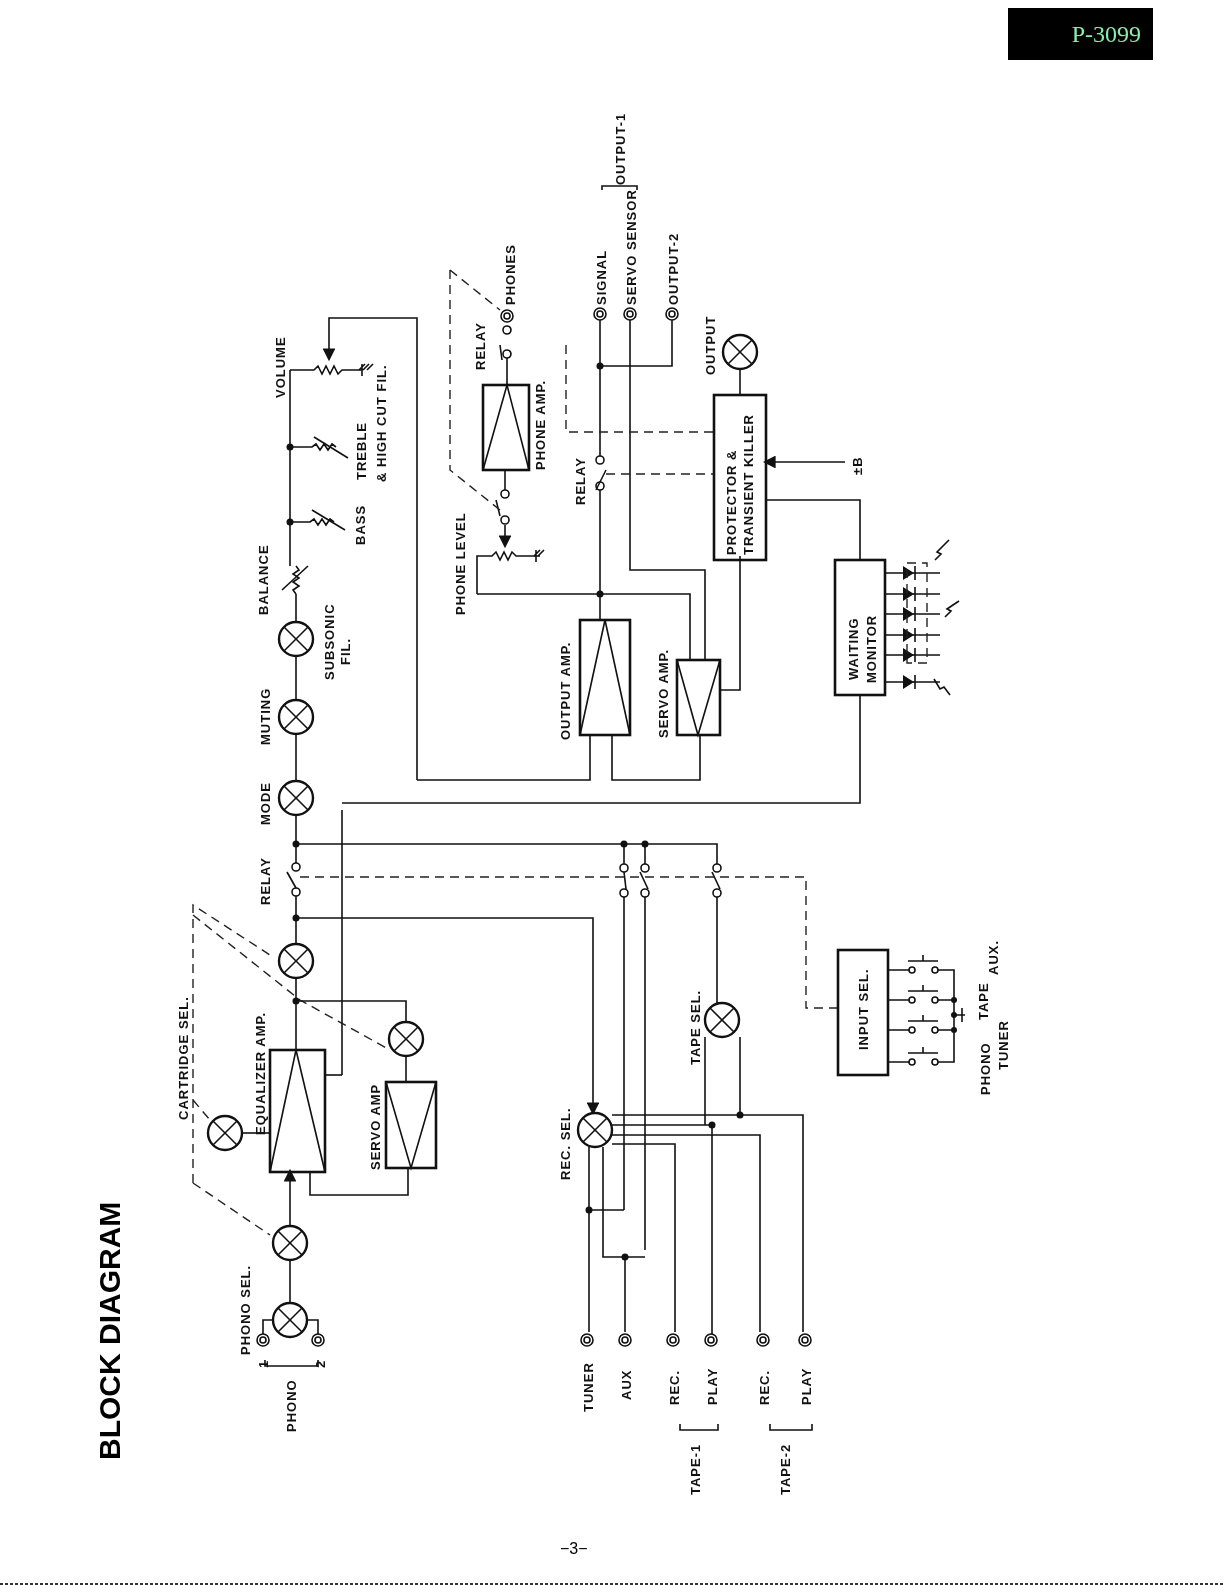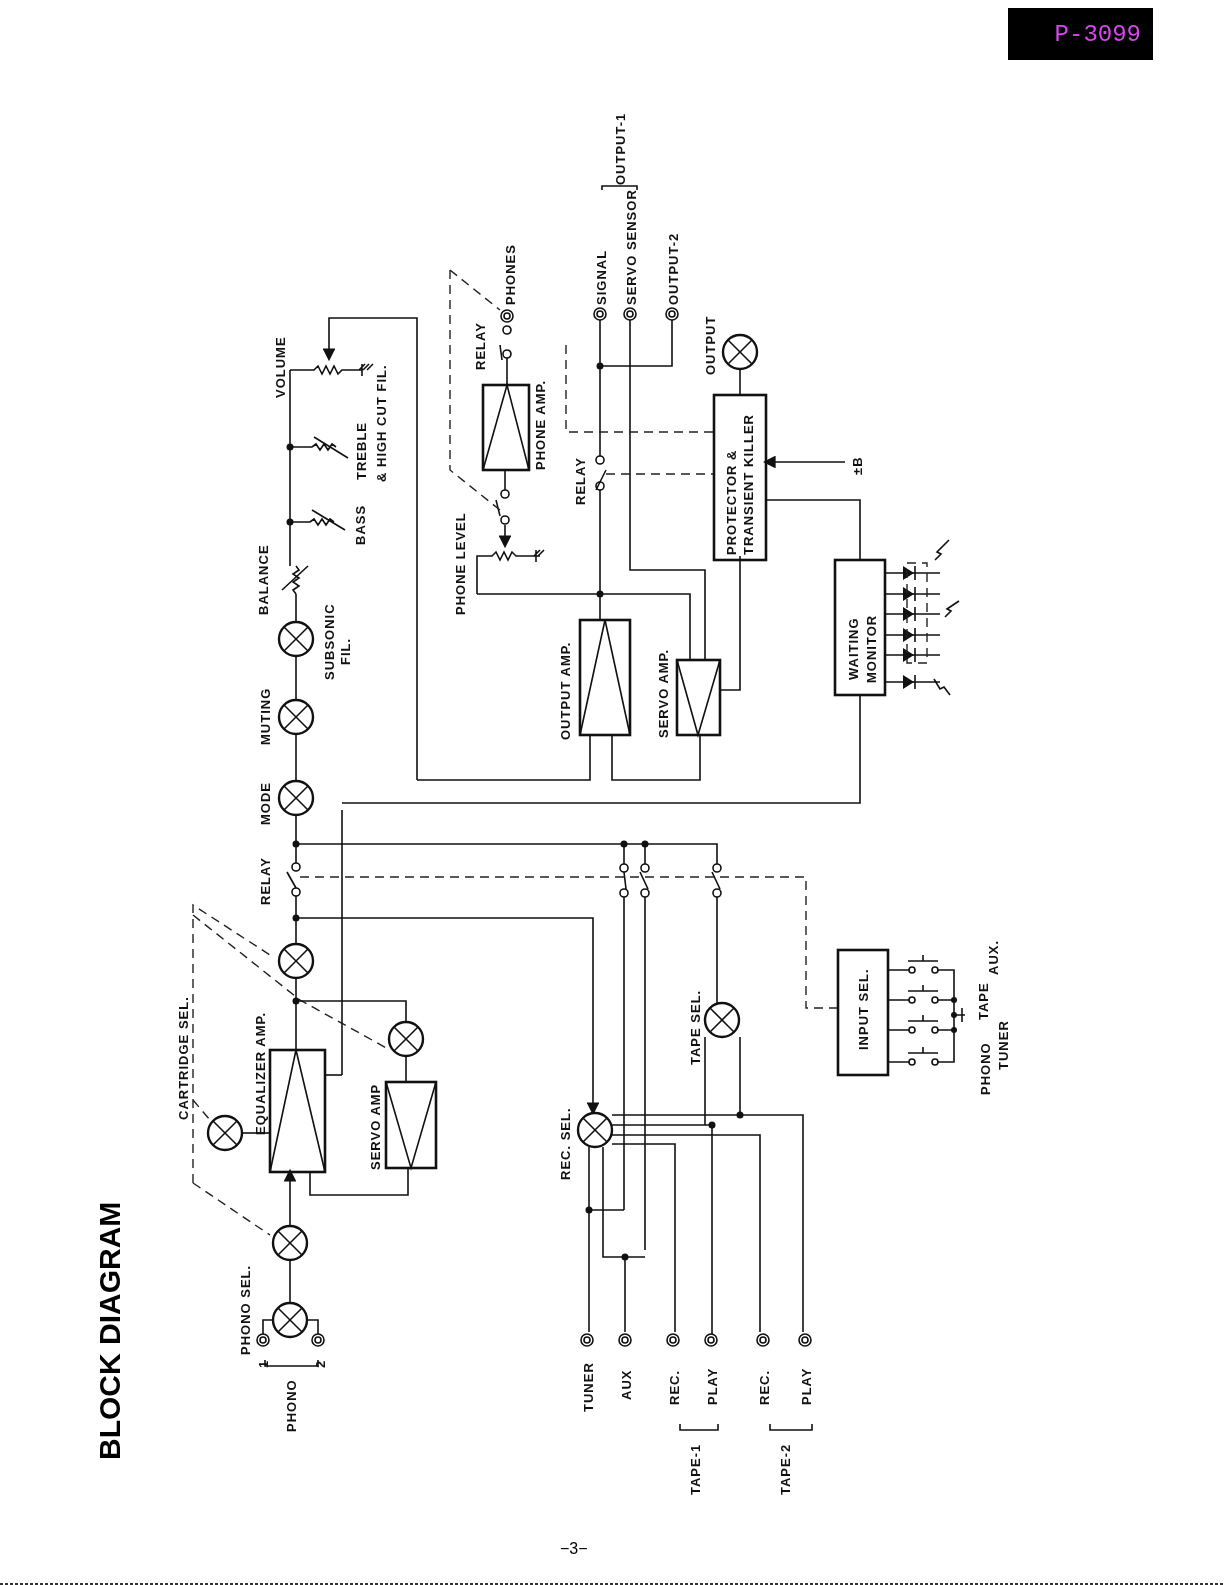--- a/index.html
+++ b/index.html
@@ -6,21 +6,21 @@
   body { width:1225px; height:1585px; position:relative; overflow:hidden; font-family:"Liberation Sans", sans-serif; }
   svg { position:absolute; left:0; top:0; }
   .ln { stroke:#111; stroke-width:1.6; fill:none; }
   .bx { stroke:#111; stroke-width:2.6; fill:none; }
   .ds { stroke:#222; stroke-width:1.4; fill:none; stroke-dasharray:9 6; }
   .cir { stroke:#111; stroke-width:2.4; fill:#fff; }
   .dot { fill:#111; }
   .jk { stroke:#111; stroke-width:1.6; fill:#fff; }
   .lbl { font-family:"Liberation Sans", sans-serif; font-size:13px; font-weight:bold; fill:#111; letter-spacing:1px; }
   .title { font-family:"Liberation Sans", sans-serif; font-size:30px; font-weight:bold; fill:#000; }
-  .pgtag { position:absolute; left:1008px; top:8px; width:145px; height:52px; background:#000; color:#d946ef; font-size:24px; display:flex; align-items:center; justify-content:flex-end; padding-right:12px; box-sizing:border-box; font-family:Liberation Mono, monospace; }
+  .pgtag { position:absolute; left:1008px; top:8px; width:145px; height:52px; background:#000; color:#86efac; font-size:24px; display:flex; align-items:center; justify-content:flex-end; padding-right:12px; box-sizing:border-box; font-family:Liberation Serif, serif; }
   .pgnum { position:absolute; left:560px; top:1540px; font-size:16px; color:#000; font-family:"Liberation Sans", sans-serif; }
   .botline { position:absolute; left:0; top:1583px; width:1225px; height:2px; background:repeating-linear-gradient(90deg,#333 0 3px,#fff 3px 5px); }
 </style>
 </head>
 <body>
 
 <div class="pgtag">
     <span>P-3099</span>
   </div>
 

